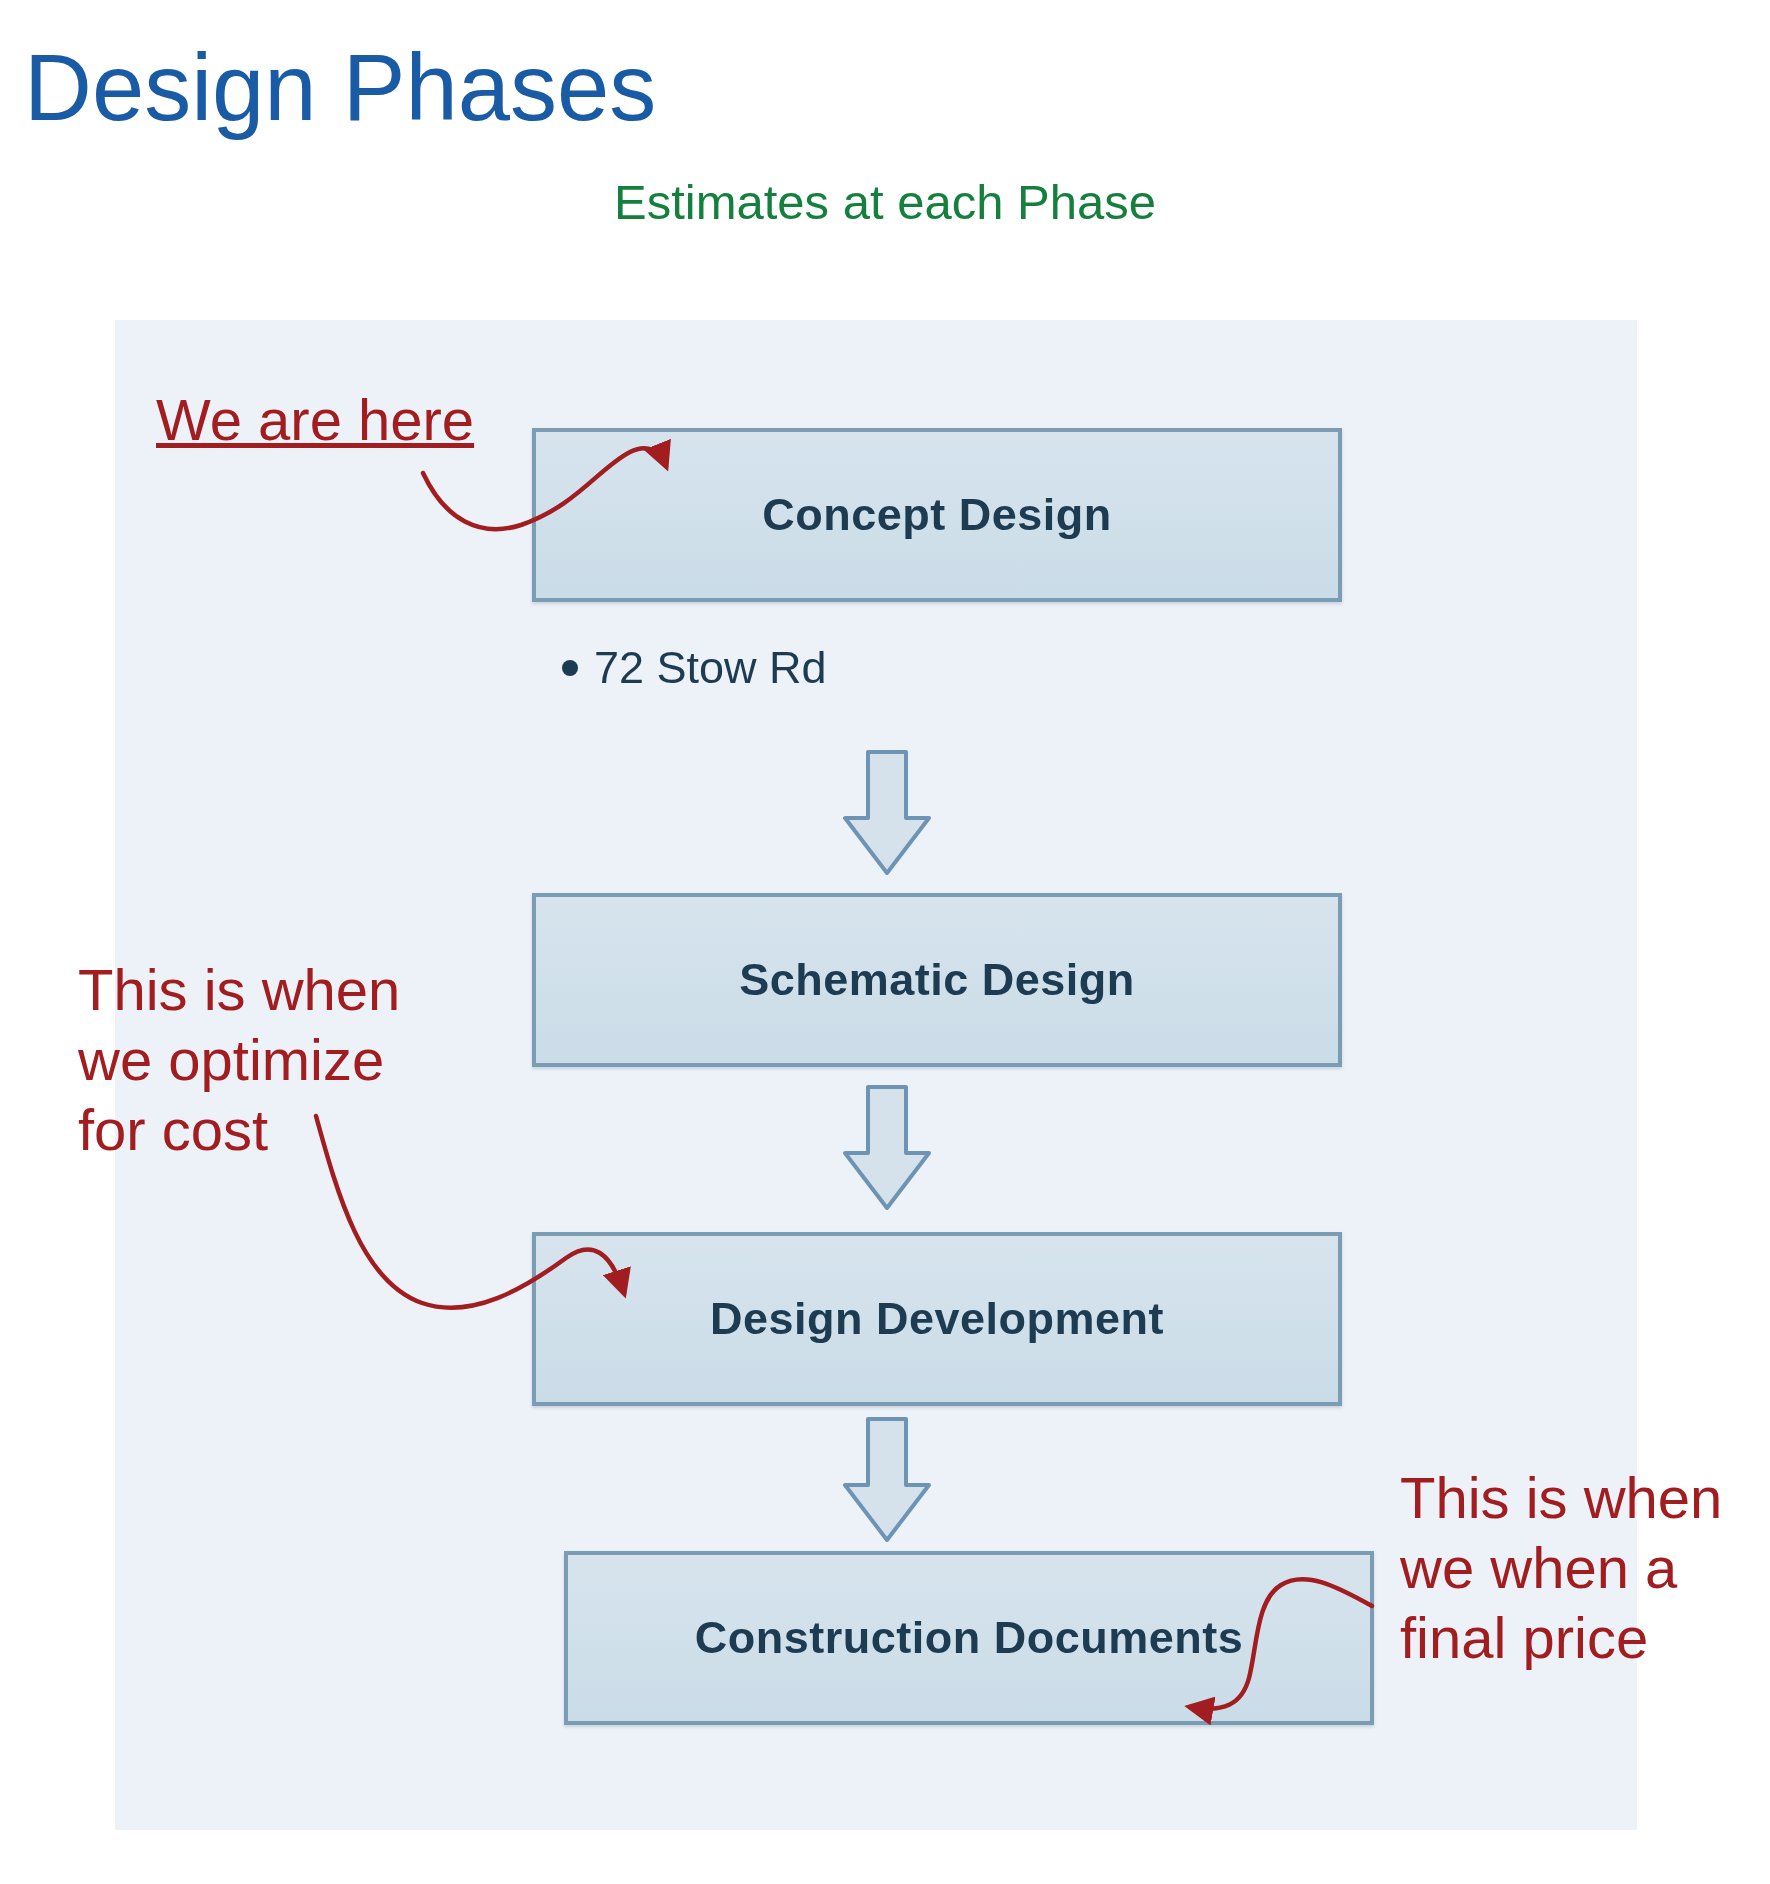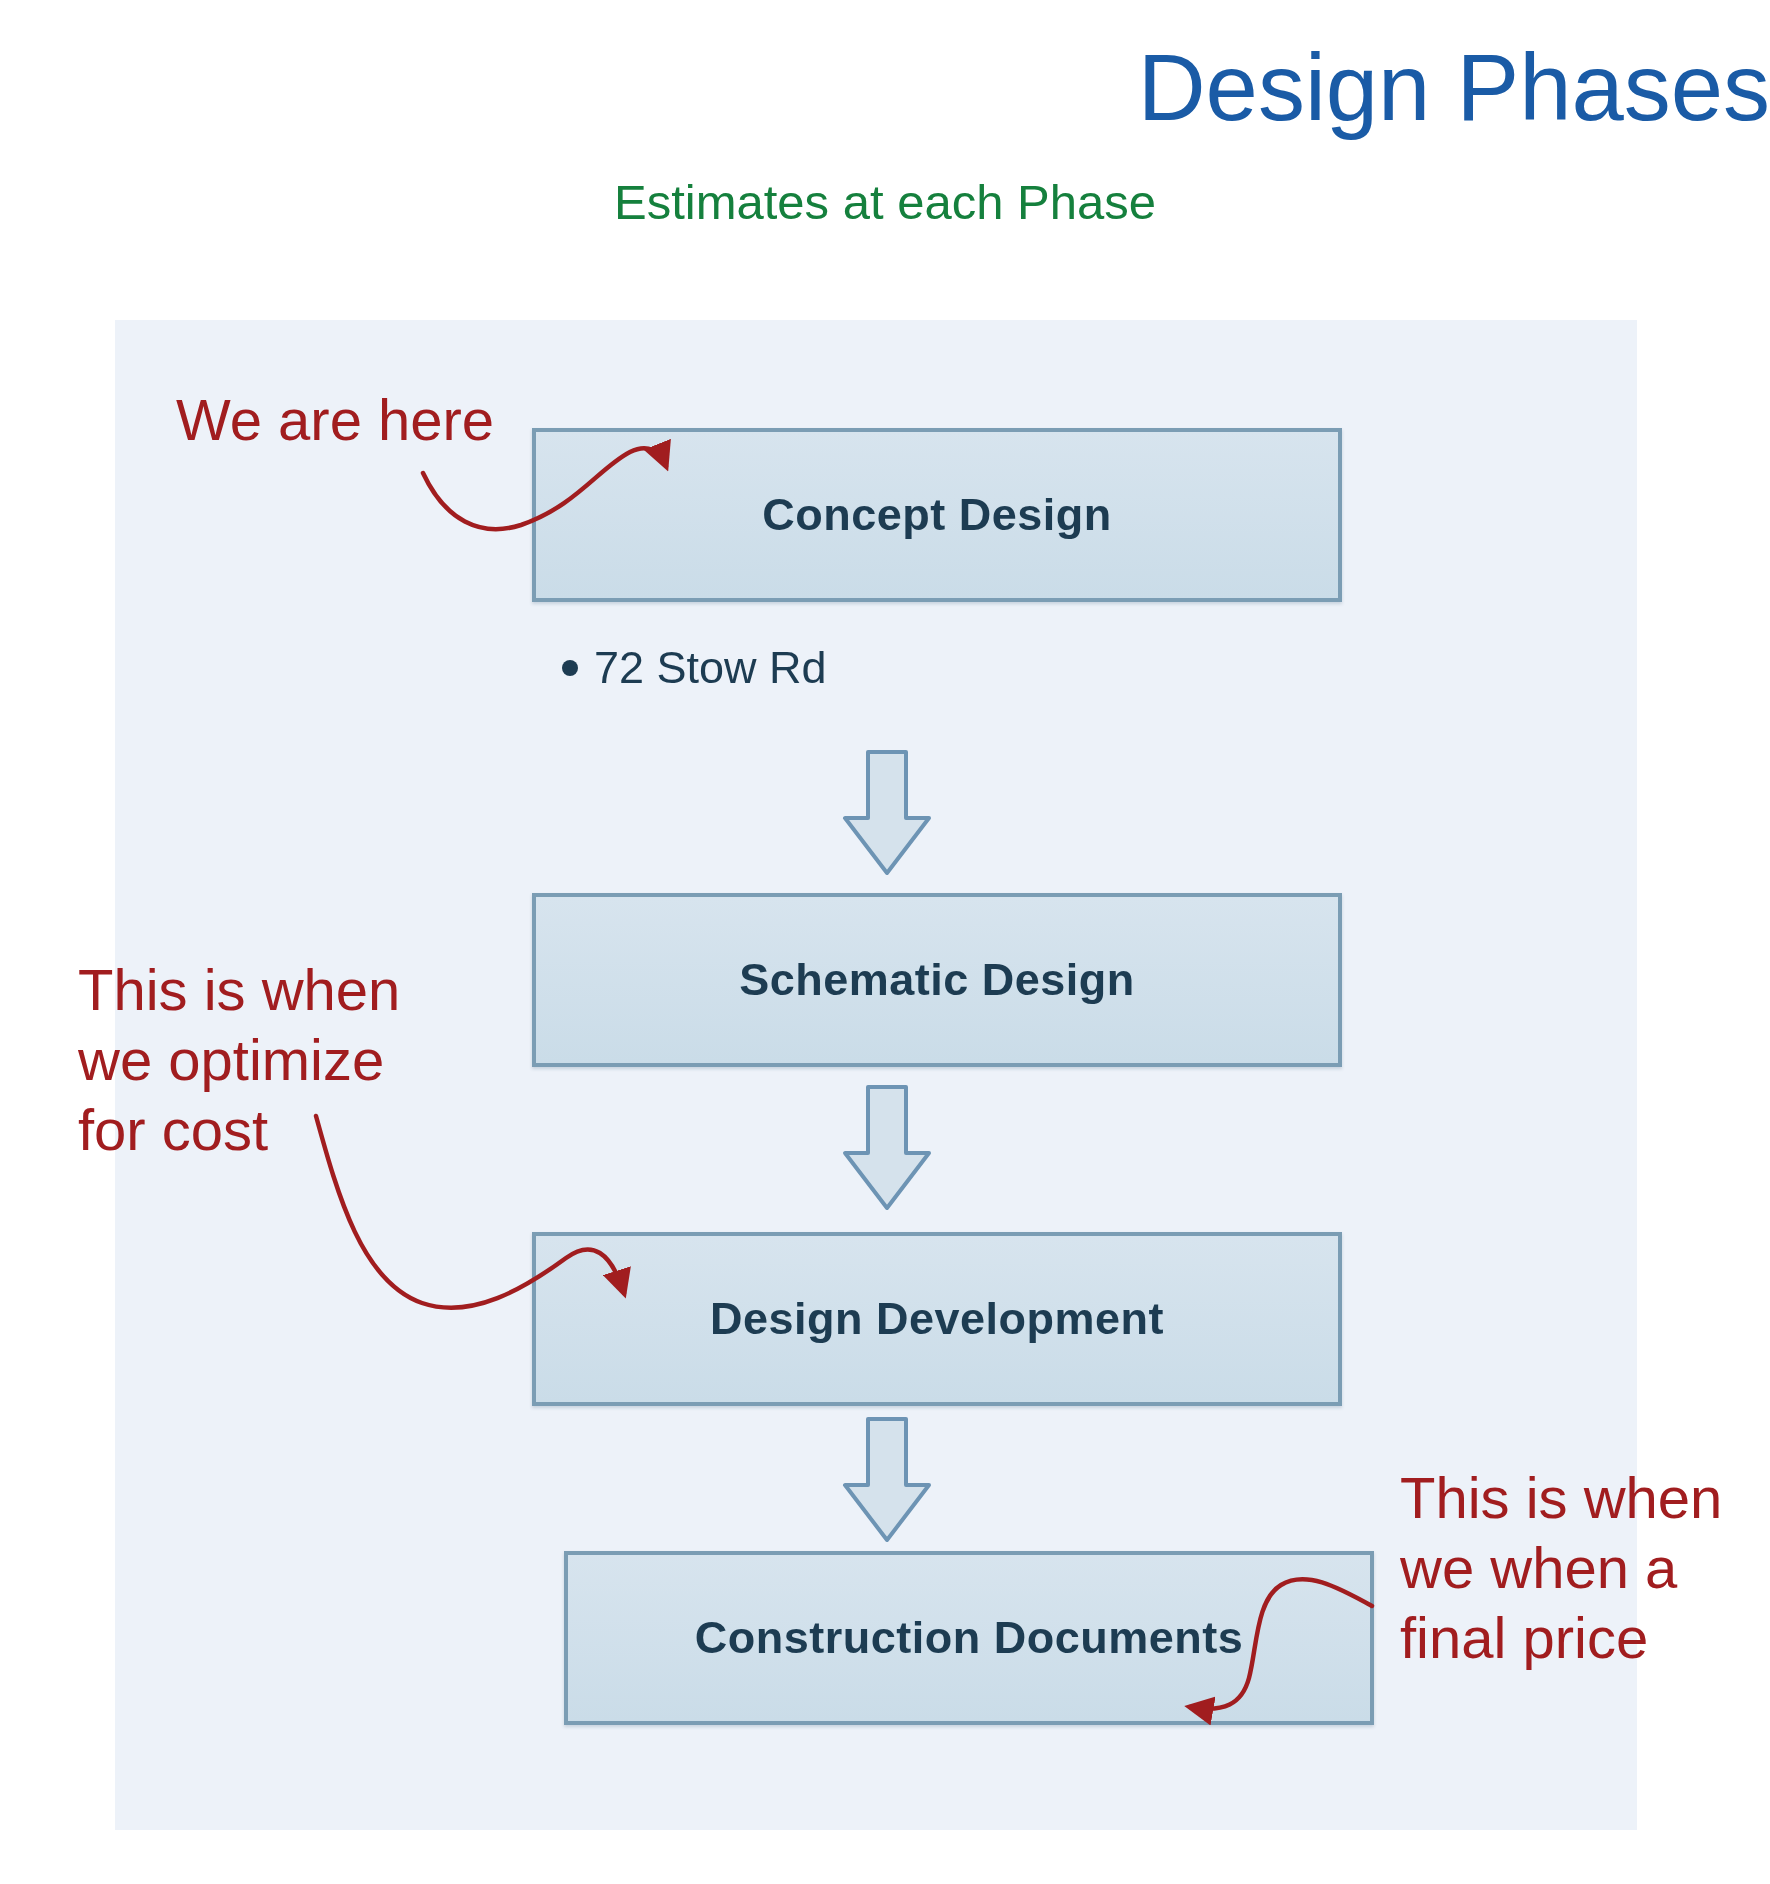--- a/index.html
+++ b/index.html
@@ -1,22 +1,22 @@
 <!DOCTYPE html>
 <html><head>
 <meta charset="utf-8">
 <style>
   html,body{margin:0;padding:0;background:#ffffff;}
   #stage{
     position:relative;width:1770px;height:1884px;background:#ffffff;
     font-family:"Liberation Sans",sans-serif;overflow:hidden;
   }
   .title{
-    position:absolute;left:0;right:0;top:34px;text-align:right;
-    font-size:94px;font-weight:400;color:#1a5ba6;letter-spacing:0px;
+    position:absolute;left:0;right:0;top:34px;text-align:left;
+    font-size:94px;font-weight:400;color:#1a5ba6;letter-spacing:0px;padding-left:24px;
   }
   .subtitle{
     position:absolute;left:0;right:0;top:174px;text-align:center;
     font-size:49px;font-weight:400;color:#15803d;
   }
   .panel{
     position:absolute;left:115px;top:320px;width:1522px;height:1510px;
     background:#edf2f9;
   }
   .phase-box{
@@ -37,21 +37,21 @@
   }
   .bullet-item{display:flex;align-items:center;}
   .dot{
     display:inline-block;width:16px;height:16px;border-radius:50%;
     background:#1d3c52;margin-right:16px;flex:0 0 auto;
   }
   .annotation{
     position:absolute;color:#a11d1f;font-size:58px;line-height:70px;
     font-weight:400;white-space:nowrap;
   }
-  .ann-here{left:176px;top:385px;}
+  .ann-here{left:156px;top:385px;text-decoration:underline;}
   .ann-optimize{left:78px;top:955px;}
   .ann-price{left:1400px;top:1463px;}
   svg.overlay{position:absolute;left:0;top:0;pointer-events:none;}
 </style>
 </head>
 <body>
 
 <div id="stage">
 
   <div class="title">Design Phases</div>

